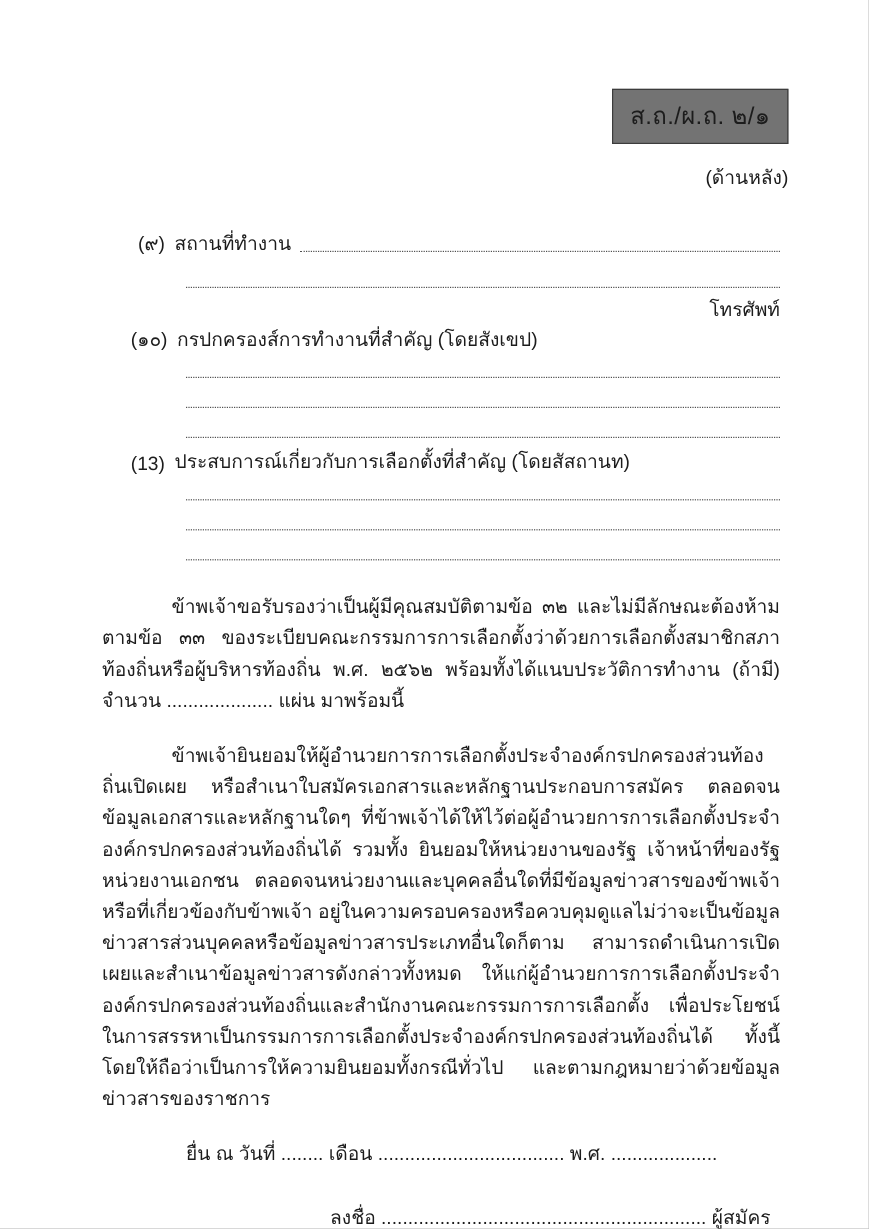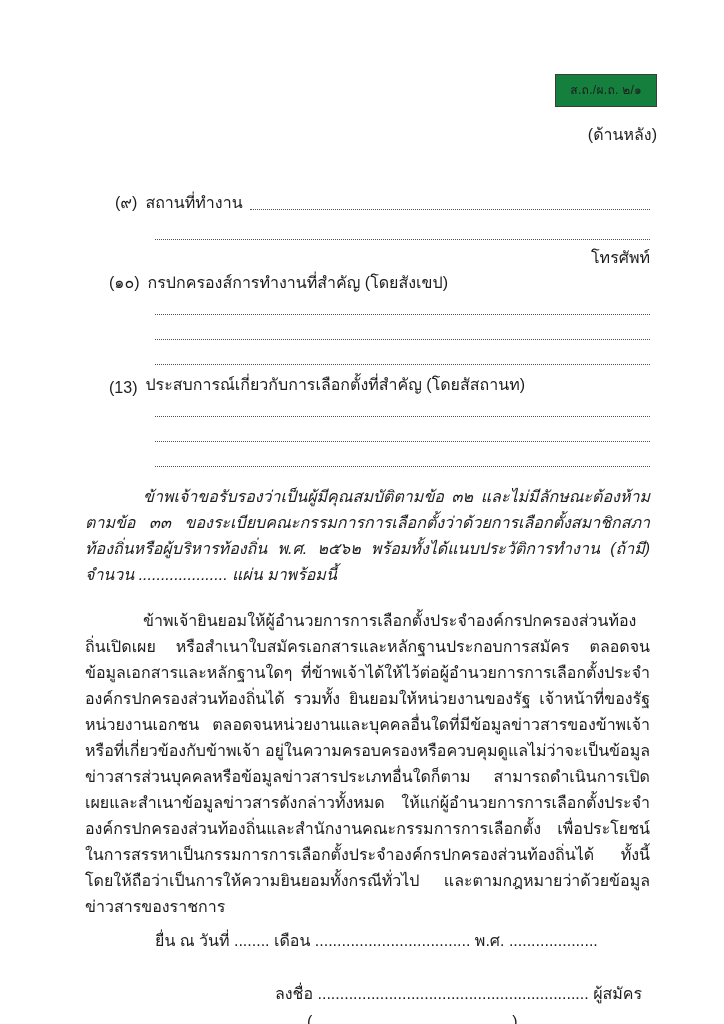--- a/index.html
+++ b/index.html
@@ -10,26 +10,26 @@
     background:#ffffff;
     font-family:"Liberation Sans","DejaVu Sans",sans-serif;
     color:#1c1c1c;
     font-size:16px;
     overflow:hidden;
   }
   .form-code-box{
     position:absolute;top:74px;right:67px;
     border:1px solid #3c3c3c;
     padding:5px 14px 7px 14px;
-    font-size:12px;
+    font-size:20px;
     letter-spacing:.3px;
-    background:#15803d;
+    background:#737373;
   }
   .side-label{
-    position:absolute;top:122px;right:67px;
+    position:absolute;top:135px;right:67px;
     font-size:16px;
   }
   .content{
     position:absolute;left:85px;top:190px;width:565px;
   }
   .fline{
     display:flex;align-items:flex-end;
     height:25px;
   }
   .fnum{white-space:nowrap;}
@@ -46,24 +46,24 @@
   .ml50{margin-left:50px;flex-direction:column;}
   .ml70{margin-left:70px;}
   .gap4{margin-top:5px;}
   .gap2{margin-top:2px;}
   .para{
     margin:0;
     line-height:26px;
     text-indent:58px;
     text-align:justify;
   }
-  .para1{margin-top:12px;font-style:italic;}
+  .para1{margin-top:22px;}
   .para2{margin-top:20px;}
   .sig-date{
-    margin-top:8px;margin-left:70px;
+    margin-top:20px;margin-left:70px;
     line-height:26px;white-space:nowrap;
   }
   .sig-sign{
     margin-top:27px;margin-left:190px;
     line-height:26px;white-space:nowrap;
   }
   .sig-name{
     margin-top:2px;margin-left:222px;
     line-height:26px;white-space:nowrap;
   }

